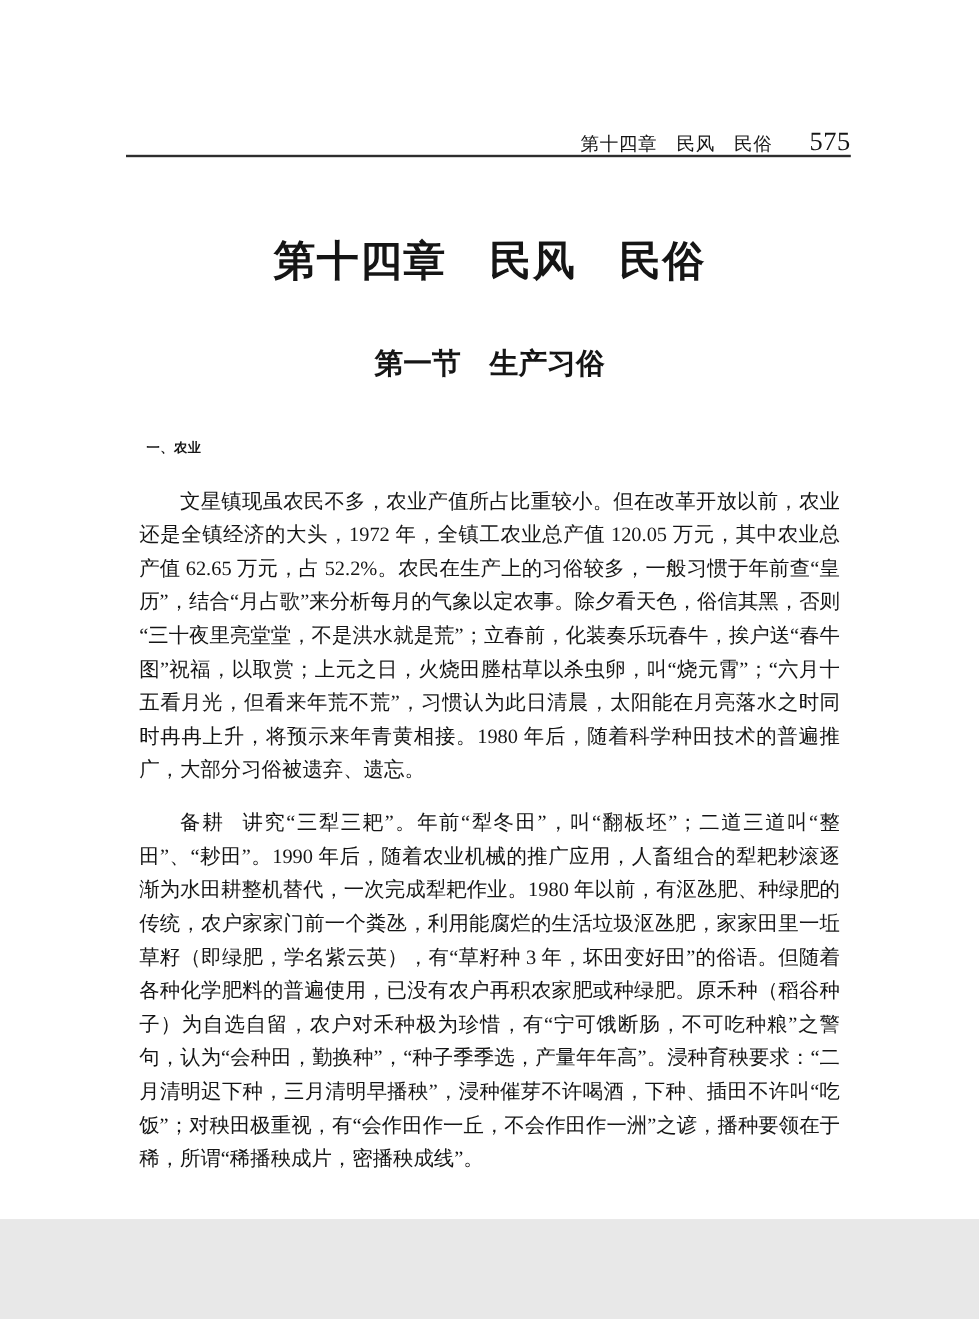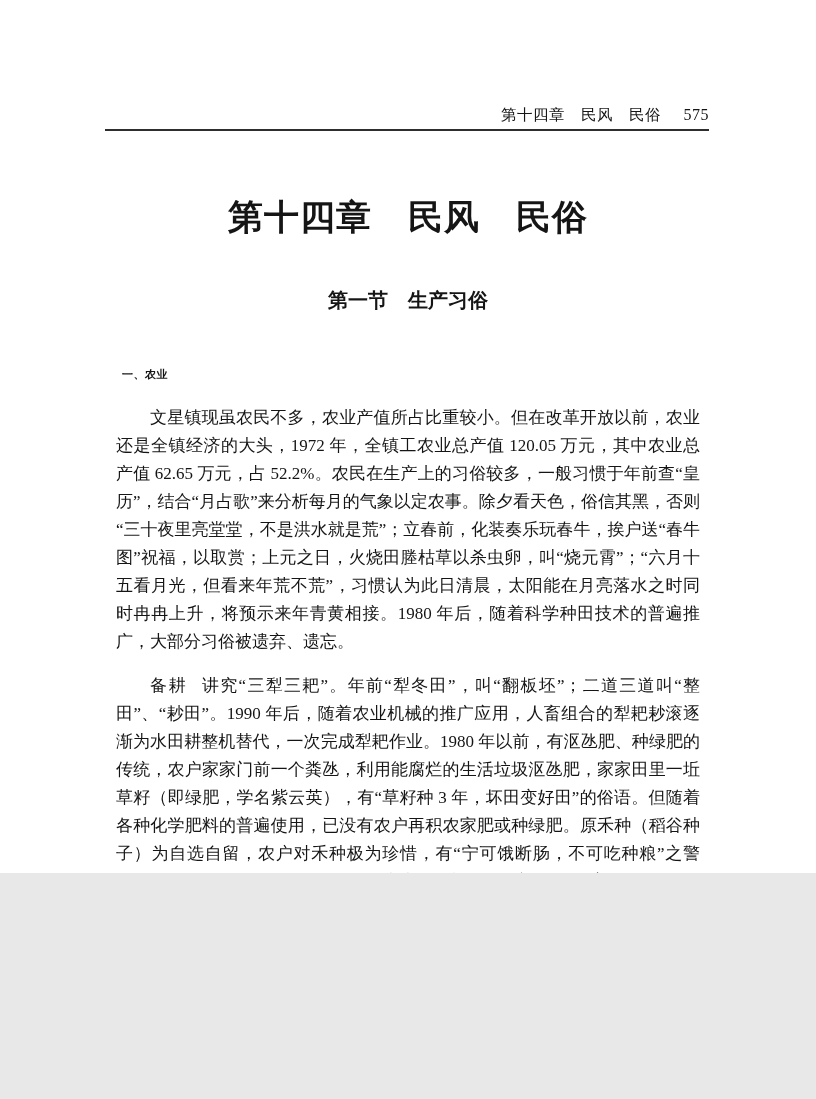--- a/index.html
+++ b/index.html
@@ -3,42 +3,42 @@
 <meta charset="utf-8">
 <style>
   html, body {
     margin: 0;
     padding: 0;
     background: #e8e8e8;
   }
   .page {
     position: relative;
     width: 816px;
-    height: 873px;
+    height: 1016px;
     margin: 0 auto;
     background: #ffffff;
     color: #151515;
     font-family: "Liberation Serif", "DejaVu Serif", serif;
     overflow: hidden;
   }
   .page-header {
     position: absolute;
     top: 107px;
     left: 105px;
     width: 604px;
     display: flex;
     justify-content: flex-end;
     align-items: baseline;
     font-size: 15.5px;
     line-height: 1;
     letter-spacing: 0.5px;
   }
   .page-header .page-number {
     margin-left: 1.4em;
-    font-size: 16px;
+    font-size: 22px;
   }
   .header-rule {
     position: absolute;
     top: 129px;
     left: 105px;
     width: 604px;
     height: 0;
     border-top: 2px solid #2e2e2e;
   }
   .chapter-title {
@@ -53,21 +53,21 @@
     letter-spacing: 1px;
     white-space: nowrap;
   }
   .section-title {
     position: absolute;
     top: 287px;
     left: 0;
     width: 816px;
     margin: 0;
     text-align: center;
-    font-size: 20px;
+    font-size: 24px;
     font-weight: bold;
     white-space: nowrap;
   }
   .body-text {
     position: absolute;
     top: 360px;
     left: 100px;
     width: 616px;
     font-size: 17px;
     line-height: 28px;

